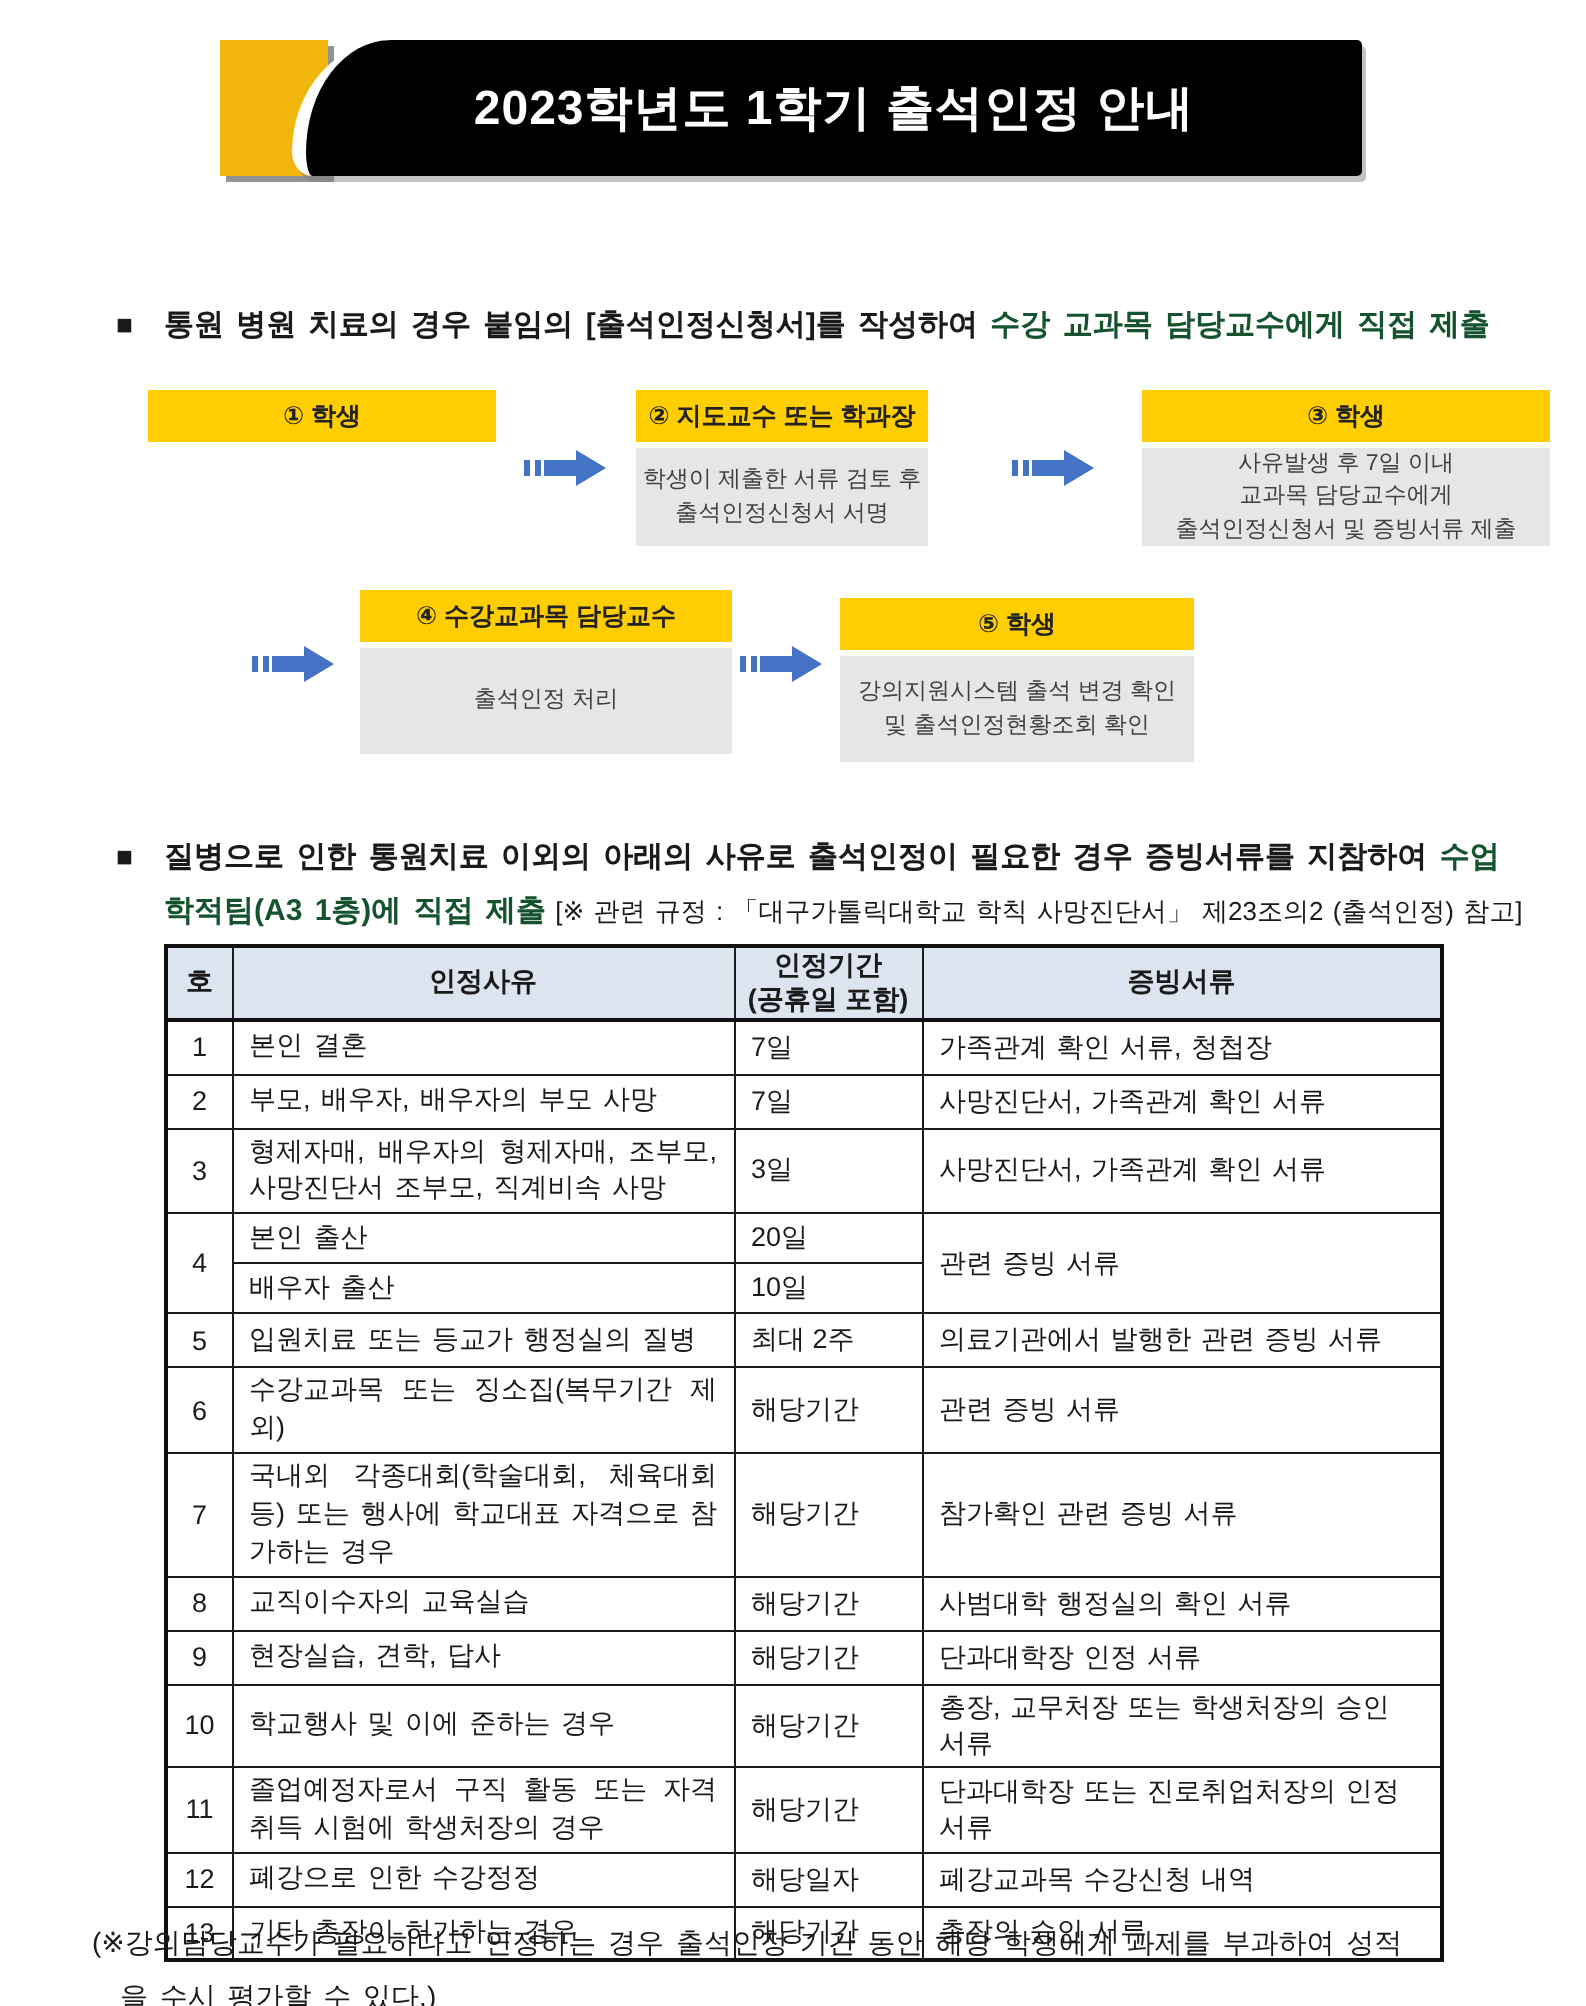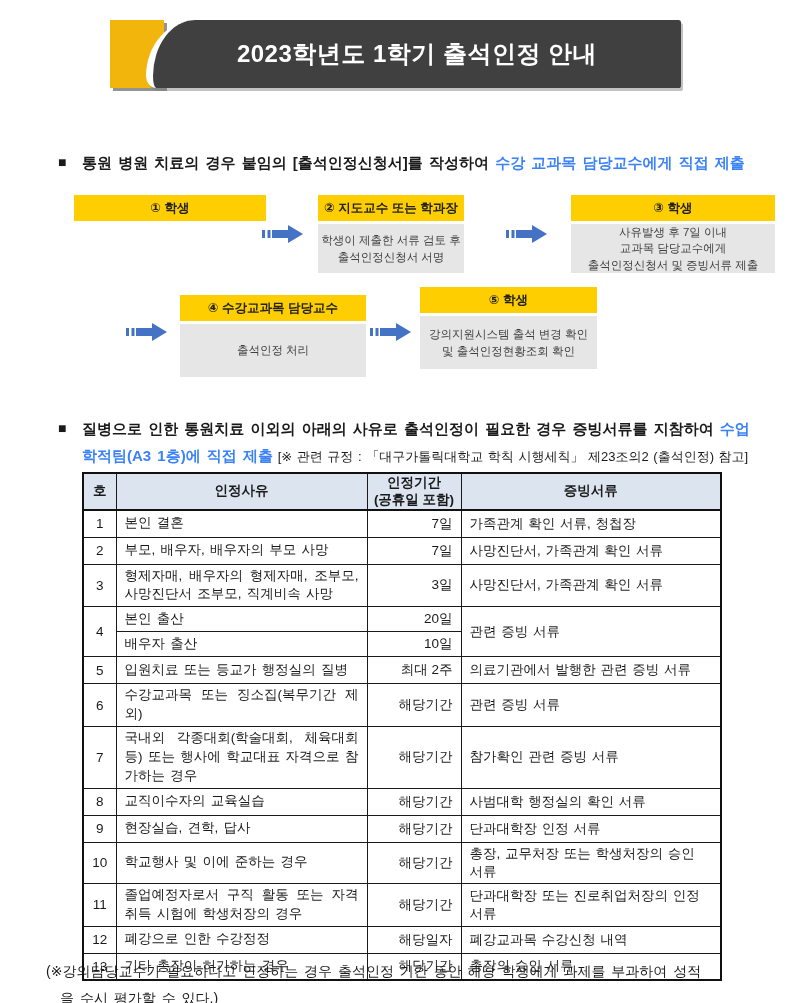--- a/index.html
+++ b/index.html
@@ -3,36 +3,36 @@
 <meta charset="utf-8">
 <style>
   html,body{margin:0;padding:0;background:#fff;}
   .page{position:relative;width:793px;height:1003px;background:#fff;overflow:hidden;
         font-family:"Liberation Sans","DejaVu Sans",sans-serif;color:#1a1a1a;}
 
   
   .banner{position:absolute;left:110px;top:20px;width:571px;height:68px;}
   .banner-yellow{position:absolute;left:0;top:0;width:54px;height:100%;
                  background:#F2B50C;box-shadow:3px 3px 0 rgba(75,75,75,.6);}
-  .banner-navy{position:absolute;left:36px;top:0;right:0;bottom:0;background:#404040;
+  .banner-navy{position:absolute;left:36px;top:0;right:0;bottom:0;background:#000000;
                border-left:7px solid #fff;
                border-top-left-radius:58px 66px;border-bottom-left-radius:12px 14px;
                border-top-right-radius:3px;border-bottom-right-radius:3px;
                box-shadow:2px 3px 0 rgba(120,120,120,.45);
                display:flex;align-items:center;justify-content:center;}
   .banner-title{color:#fff;font-size:24px;font-weight:bold;letter-spacing:.5px;}
 
   
   .bullet{position:absolute;left:58px;width:724px;font-size:15px;font-weight:bold;
           line-height:1.8;word-spacing:2px;white-space:nowrap;}
   .bullet .marker{position:absolute;left:0;top:1px;font-size:14px;}
   .bullet .inner{display:block;padding-left:24px;}
   .b1{top:134px;}
   .b2{top:400px;}
-  .blue{color:#3b82f6;}
+  .blue{color:#14532d;}
   .note{font-size:13px;font-weight:normal;word-spacing:1px;}
 
   
   .flowchart{position:absolute;left:0;top:195px;width:793px;height:195px;}
   .fbox{position:absolute;}
   .fhead{height:26px;line-height:26px;background:#FFCE00;text-align:center;
          font-weight:bold;font-size:12.5px;color:#222;}
   .fbody{margin-top:3px;background:#E7E6E6;display:flex;align-items:center;justify-content:center;
          text-align:center;font-size:11.5px;line-height:1.45;color:#3f3f3f;white-space:pre-line;}
   .row1 .fbody{height:49px;}
@@ -41,21 +41,21 @@
 
   
   .att-table{position:absolute;left:82px;top:472px;width:638px;border-collapse:collapse;
              table-layout:fixed;font-size:13.5px;border:2px solid #111;}
   .att-table th,.att-table td{border:1px solid #1a1a1a;padding:2px 8px;vertical-align:middle;}
   .att-table thead th{background:#DCE4F0;font-weight:bold;text-align:center;
                       white-space:pre-line;height:33px;padding:1px 2px;line-height:1.2;
                       border-bottom:2px solid #111;font-size:13.5px;}
   .c-no{text-align:center;padding:2px 2px;}
   .c-reason{text-align:justify;line-height:1.4;word-spacing:1.5px;}
-  .c-period{text-align:right;}
+  .c-period{text-align:left;}
   .c-docs{padding-left:10px;word-spacing:1px;}
   .att-table tbody tr{height:27px;}
   .att-table tbody tr.tall{height:38px;}
   .att-table tbody tr.sub{height:25px;}
 
   
   .footnote{position:absolute;left:46px;top:944px;width:740px;font-size:14px;
             line-height:1.9;word-spacing:2px;white-space:nowrap;}
   .footnote .fn2{display:inline-block;padding-left:14px;}
 </style>
@@ -71,21 +71,21 @@
     </div>
   </div>
 
   <p class="bullet b1">
     <span class="marker">■</span>
     <span class="inner"><span>통원 병원 치료의 경우 붙임의 [출석인정신청서]를 작성하여 </span><span class="blue">수강 교과목 담당교수에게 직접 제출</span></span>
   </p>
 
   <div class="flowchart">
 
-    <div class="fbox row1" style="left:74px;top:0;width:192px;">
+    <div class="fbox row1" style="left:74px;top:0;width:174px;">
       <div class="fhead">① 학생</div>
     </div>
 
     <svg class="farrow" style="left:262px;top:26px;" viewBox="0 0 42 26">
       <g fill="#4472C4">
           <rect x="0" y="9" width="3" height="8"></rect>
           <rect x="5.5" y="9" width="3" height="8"></rect>
       <polygon points="10,9 26,9 26,4 41,13 26,22 26,17 10,17"></polygon>
         </g>
     </svg>
@@ -125,31 +125,31 @@
     </div>
 
     <svg class="farrow" style="left:370px;top:124px;" viewBox="0 0 42 26">
       <g fill="#4472C4">
           <rect x="0" y="9" width="3" height="8"></rect>
           <rect x="5.5" y="9" width="3" height="8"></rect>
       <polygon points="10,9 26,9 26,4 41,13 26,22 26,17 10,17"></polygon>
         </g>
     </svg>
 
-    <div class="fbox row2" style="left:420px;top:92px;width:177px;">
+    <div class="fbox row2" style="left:420px;top:104px;width:177px;">
       <div class="fhead">⑤ 학생</div>
       <div class="fbody">강의지원시스템 출석 변경 확인
 및 출석인정현황조회 확인</div>
     </div>
 
   </div>
 
   <p class="bullet b2">
     <span class="marker">■</span>
-    <span class="inner"><span>질병으로 인한 통원치료 이외의 아래의 사유로 출석인정이 필요한 경우 증빙서류를 지참하여 </span><span class="blue">수업</span><br><span class="blue">학적팀(A3 1층)에 직접 제출</span><span class="note"> [※ 관련 규정 : 「대구가톨릭대학교 학칙 시행세칙」 제23조의2 (출석인정) 참고]</span></span>
+    <span class="inner"><span>질병으로 인한 통원치료 이외의 아래의 사유로 출석인정이 필요한 경우 증빙서류를 지참하여 </span><span class="blue">수업</span><br><span class="blue">학적팀(A3 1층)에 직접 제출</span><span class="note"> [※ 관련 규정 : 「대구가톨릭대학교 학칙 사망진단서」 제23조의2 (출석인정) 참고]</span></span>
   </p>
 
   <table class="att-table">
     <colgroup>
       <col style="width:33px;">
         <col style="width:251px;">
         <col style="width:94px;">
         <col style="width:260px;">
     </colgroup>
     <thead>

